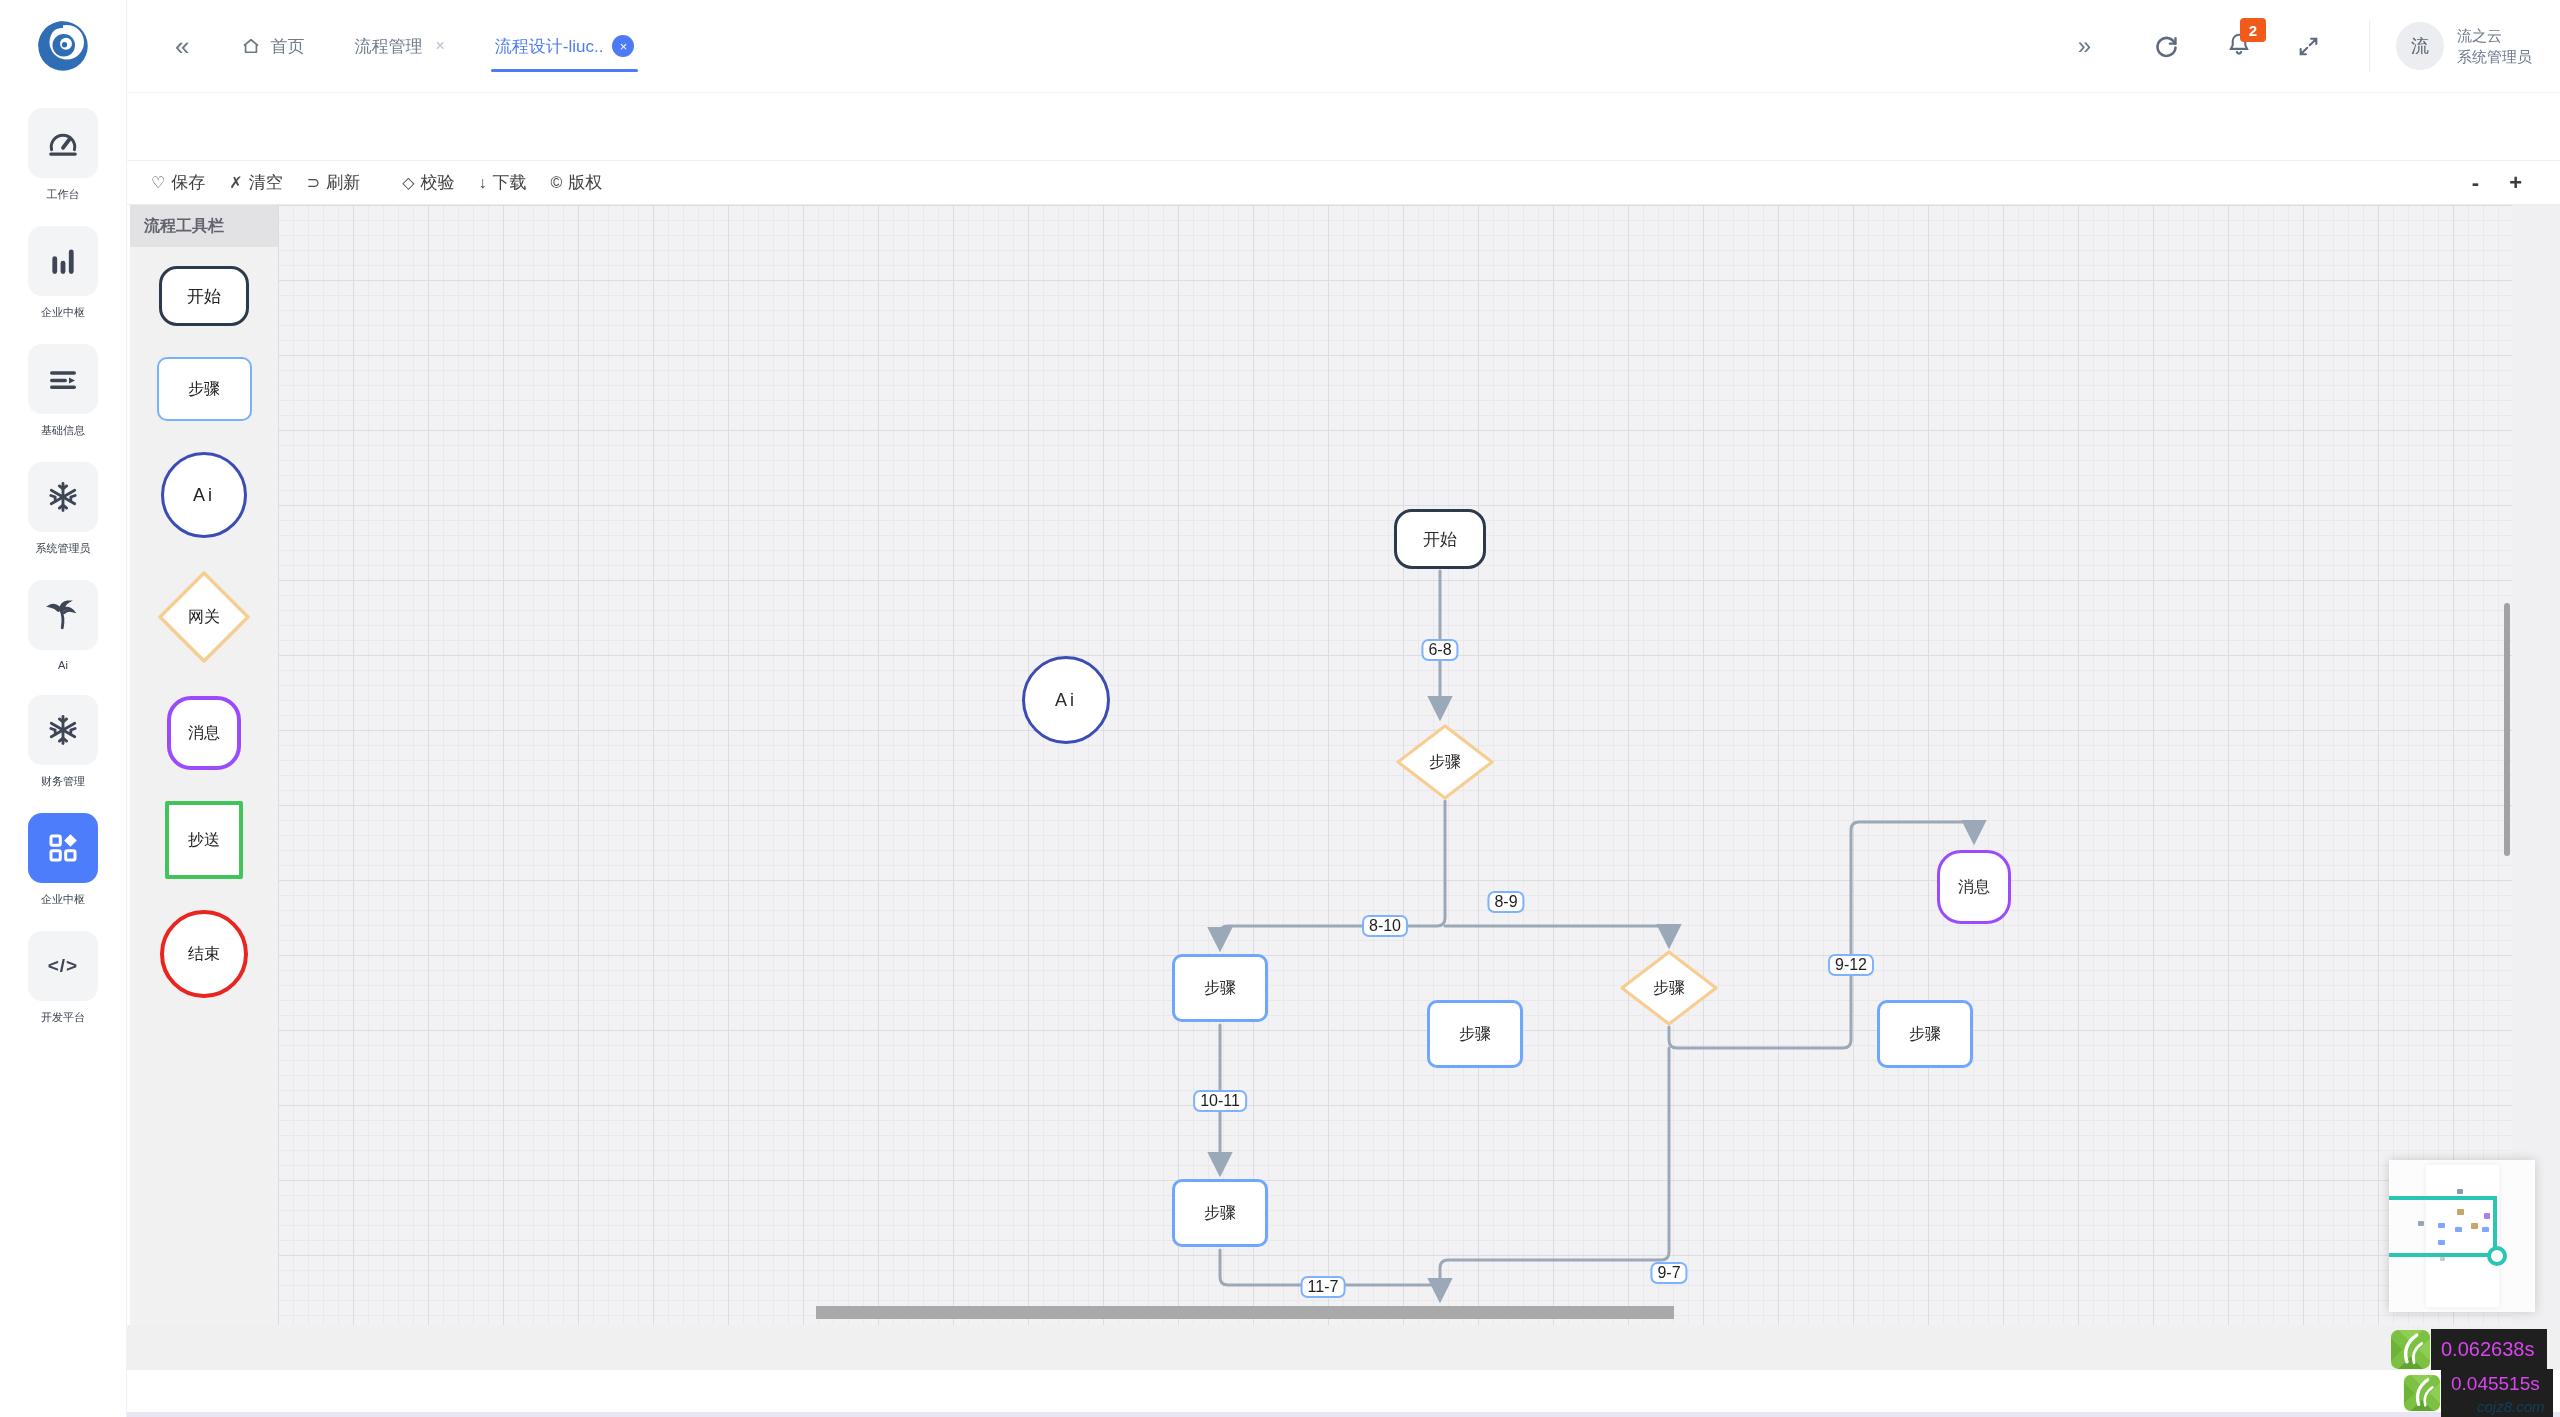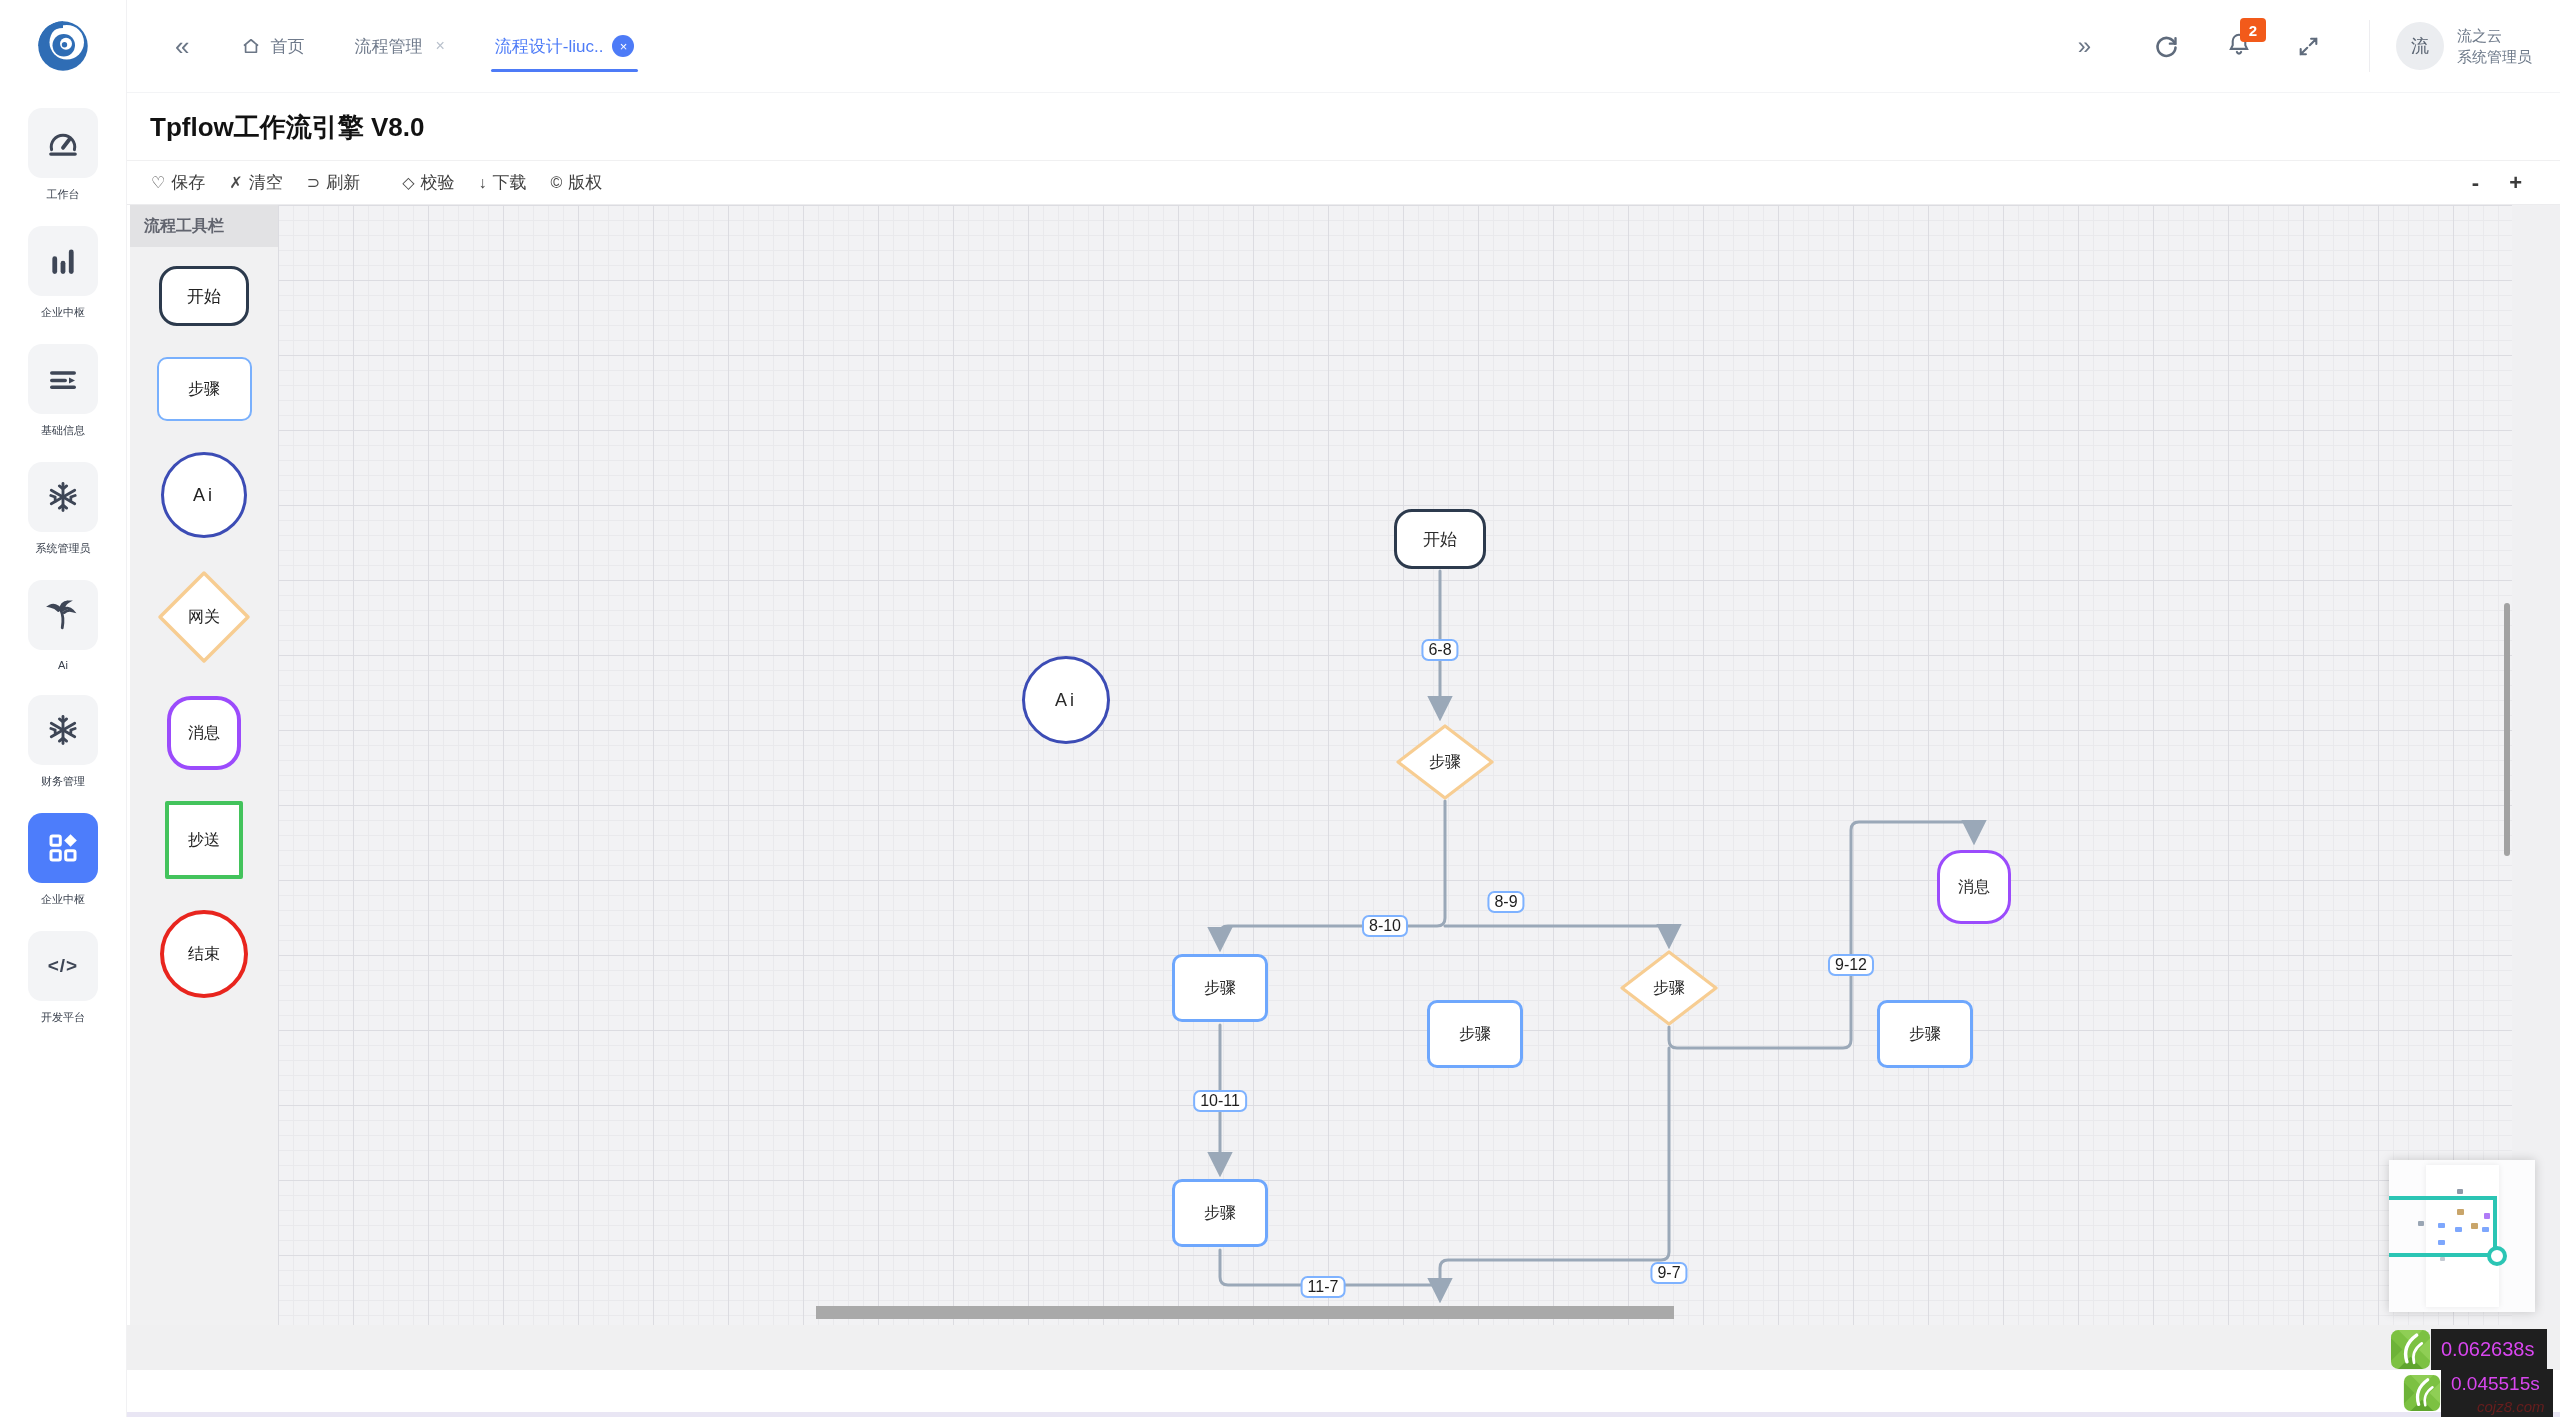--- a/index.html
+++ b/index.html
@@ -118,21 +118,21 @@
   .vp-handle { position:absolute; left:98px; top:86px; width:20px; height:20px; border-radius:50%;
     background:#fff; border:4px solid #2bc5b4; z-index:2; cursor:pointer; }
   .mk { position:absolute; border-radius:1px; }
   .perf-row { position:absolute; z-index:16; display:flex; align-items:center; }
   .perf1 { left:2390px; top:1329px; }
   .perf2 { left:2403px; top:1369px; }
   .perf-box { background:#1f1f1f; color:#d946ef; padding:0 10px; }
   .perf1 .perf-box { height:41px; line-height:41px; font-size:20px; min-width:116px; }
   .perf2 .perf-box { height:48px; line-height:30px; font-size:19px; min-width:112px; }
   .watermark { position:absolute; left:2477px; top:1398px; z-index:17; font-size:15px; font-style:italic;
-    color:#7f1d1d; opacity:.75; }
+    color:#0c4a6e; opacity:.75; }
 </style>
 </head>
 <body>
 
 <div id="app">
 
   <aside class="sidebar">
     <div class="logo">
       <svg width="60" height="60" viewBox="0 0 40 40">
         <circle cx="20" cy="20" r="16.5" fill="#2f6db5"></circle>
@@ -279,23 +279,20 @@
       </span>
       <span class="vdivider"></span>
       <span class="avatar">流</span>
       <span class="username">
         <div>流之云</div>
         <div>系统管理员</div>
       </span>
     </div>
   </header>
 
-  <div class="page-head">
-    <div class="page-title">Tpflow工作流引擎 V8.0</div>
-  </div>
   <div class="toolbar">
     <span class="tb-btn">
       <span class="glyph">♡</span>
       <span>保存</span>
       </span>
     <span class="tb-btn">
       <span class="glyph">✗</span>
       <span>清空</span>
       </span>
     <span class="tb-btn">

